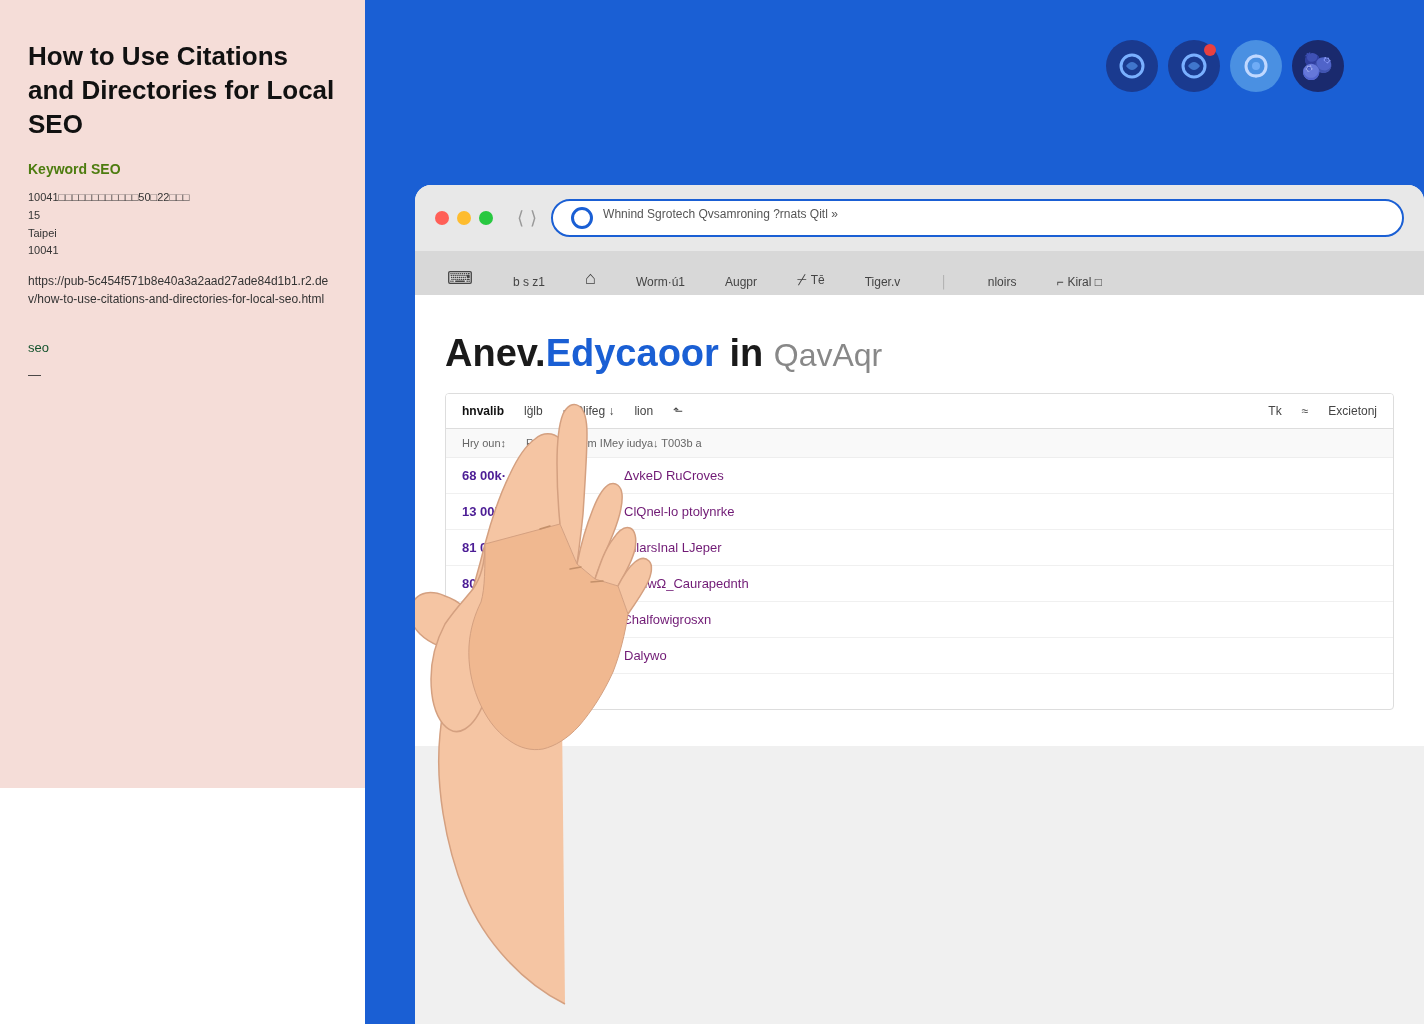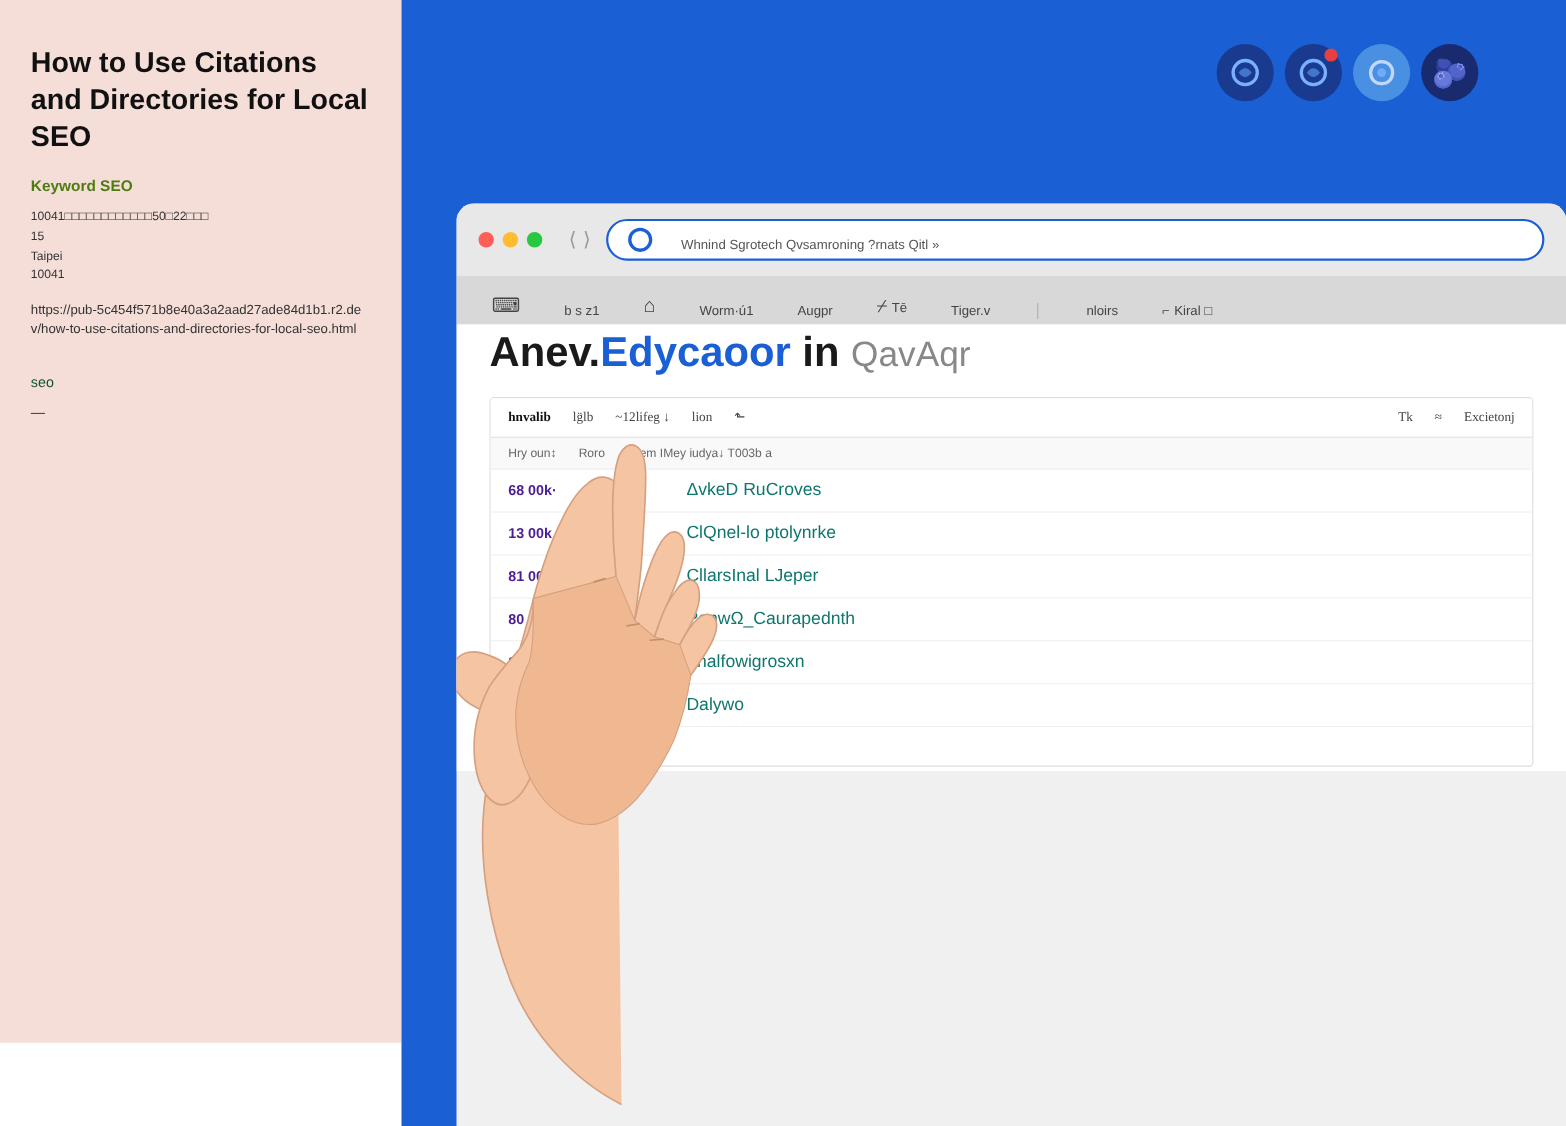--- a/index.html
+++ b/index.html
@@ -13,21 +13,21 @@
 
     
     .sidebar {
       width: 365px;
       min-width: 365px;
       background-color: #f5ddd8;
       padding: 40px 28px;
       display: flex;
       flex-direction: column;
       gap: 12px;
-      height: 948px;
+      height: 788px;
     }
 
     .sidebar-title {
       font-size: 26px;
       font-weight: 700;
       color: #111;
       line-height: 1.3;
       margin-bottom: 8px;
     }
 
@@ -173,22 +173,22 @@
       font-size: 16px;
       margin-left: 10px;
     }
 
     .address-bar {
       flex: 1;
       background: #fff;
       border-radius: 20px;
       padding: 6px 18px;
       display: flex;
-      align-items: flex-end;
-      gap: 26px;
+      align-items: flex-start;
+      gap: 10px;
       border: 2px solid #1a5fd4;
     }
 
     .address-circle {
       width: 22px;
       height: 22px;
       border: 3px solid #1a5fd4;
       border-radius: 50%;
     }
 
@@ -211,21 +211,21 @@
       font-size: 12px;
       color: #444;
       padding: 6px 12px;
       cursor: pointer;
       white-space: nowrap;
     }
 
     .browser-content {
       background: #fff;
       flex: 1;
-      padding: 4px 30px;
+      padding: 36px 30px;
       overflow: hidden;
     }
 
     .content-heading {
       font-size: 38px;
       font-weight: 700;
       color: #1a1a1a;
       margin-bottom: 16px;
       line-height: 1.2;
     }
@@ -248,21 +248,20 @@
       padding: 10px 16px;
       gap: 20px;
       align-items: center;
     }
 
     .table-header-item {
       font-size: 12px;
       color: #444;
       font-weight: 500;
       white-space: nowrap;
-      font-family: Liberation Serif, serif;
     }
 
     .table-header-item.active {
       font-weight: 700;
       color: #111;
     }
 
     .table-subheader {
       display: flex;
       background: #f9f9f9;
@@ -292,22 +291,22 @@
       min-width: 70px;
     }
 
     .row-name {
       font-size: 13px;
       color: #333;
       min-width: 60px;
     }
 
     .row-desc {
-      font-size: 16px;
-      color: #0f766e;
+      font-size: 13px;
+      color: #701a75;
       flex: 1;
     }
 
     
     .hand-overlay {
       position: absolute;
       bottom: 0;
       left: -60px;
       width: 420px;
       height: 700px;

